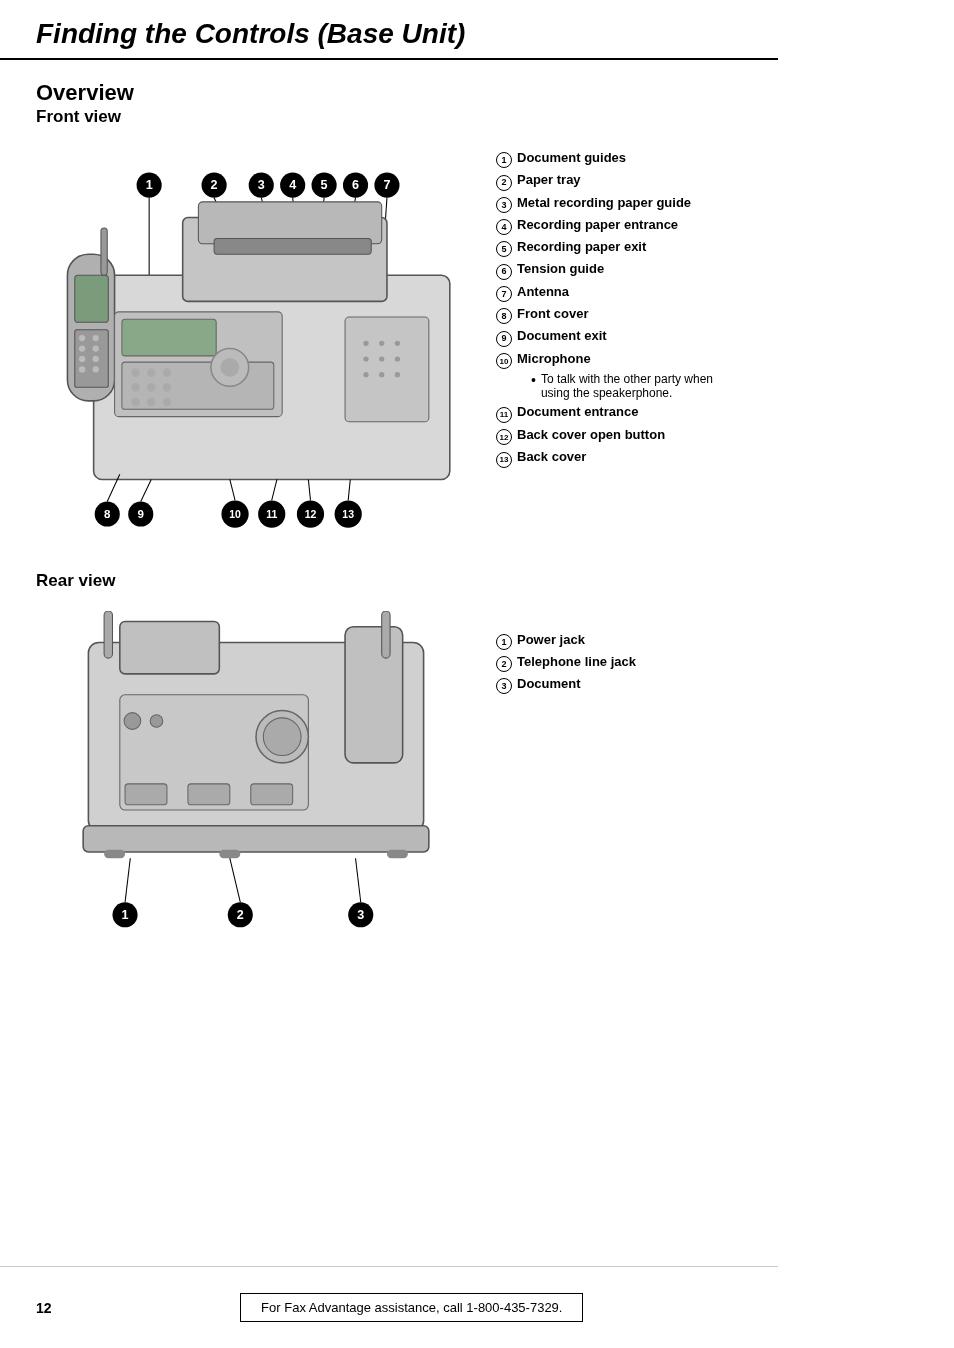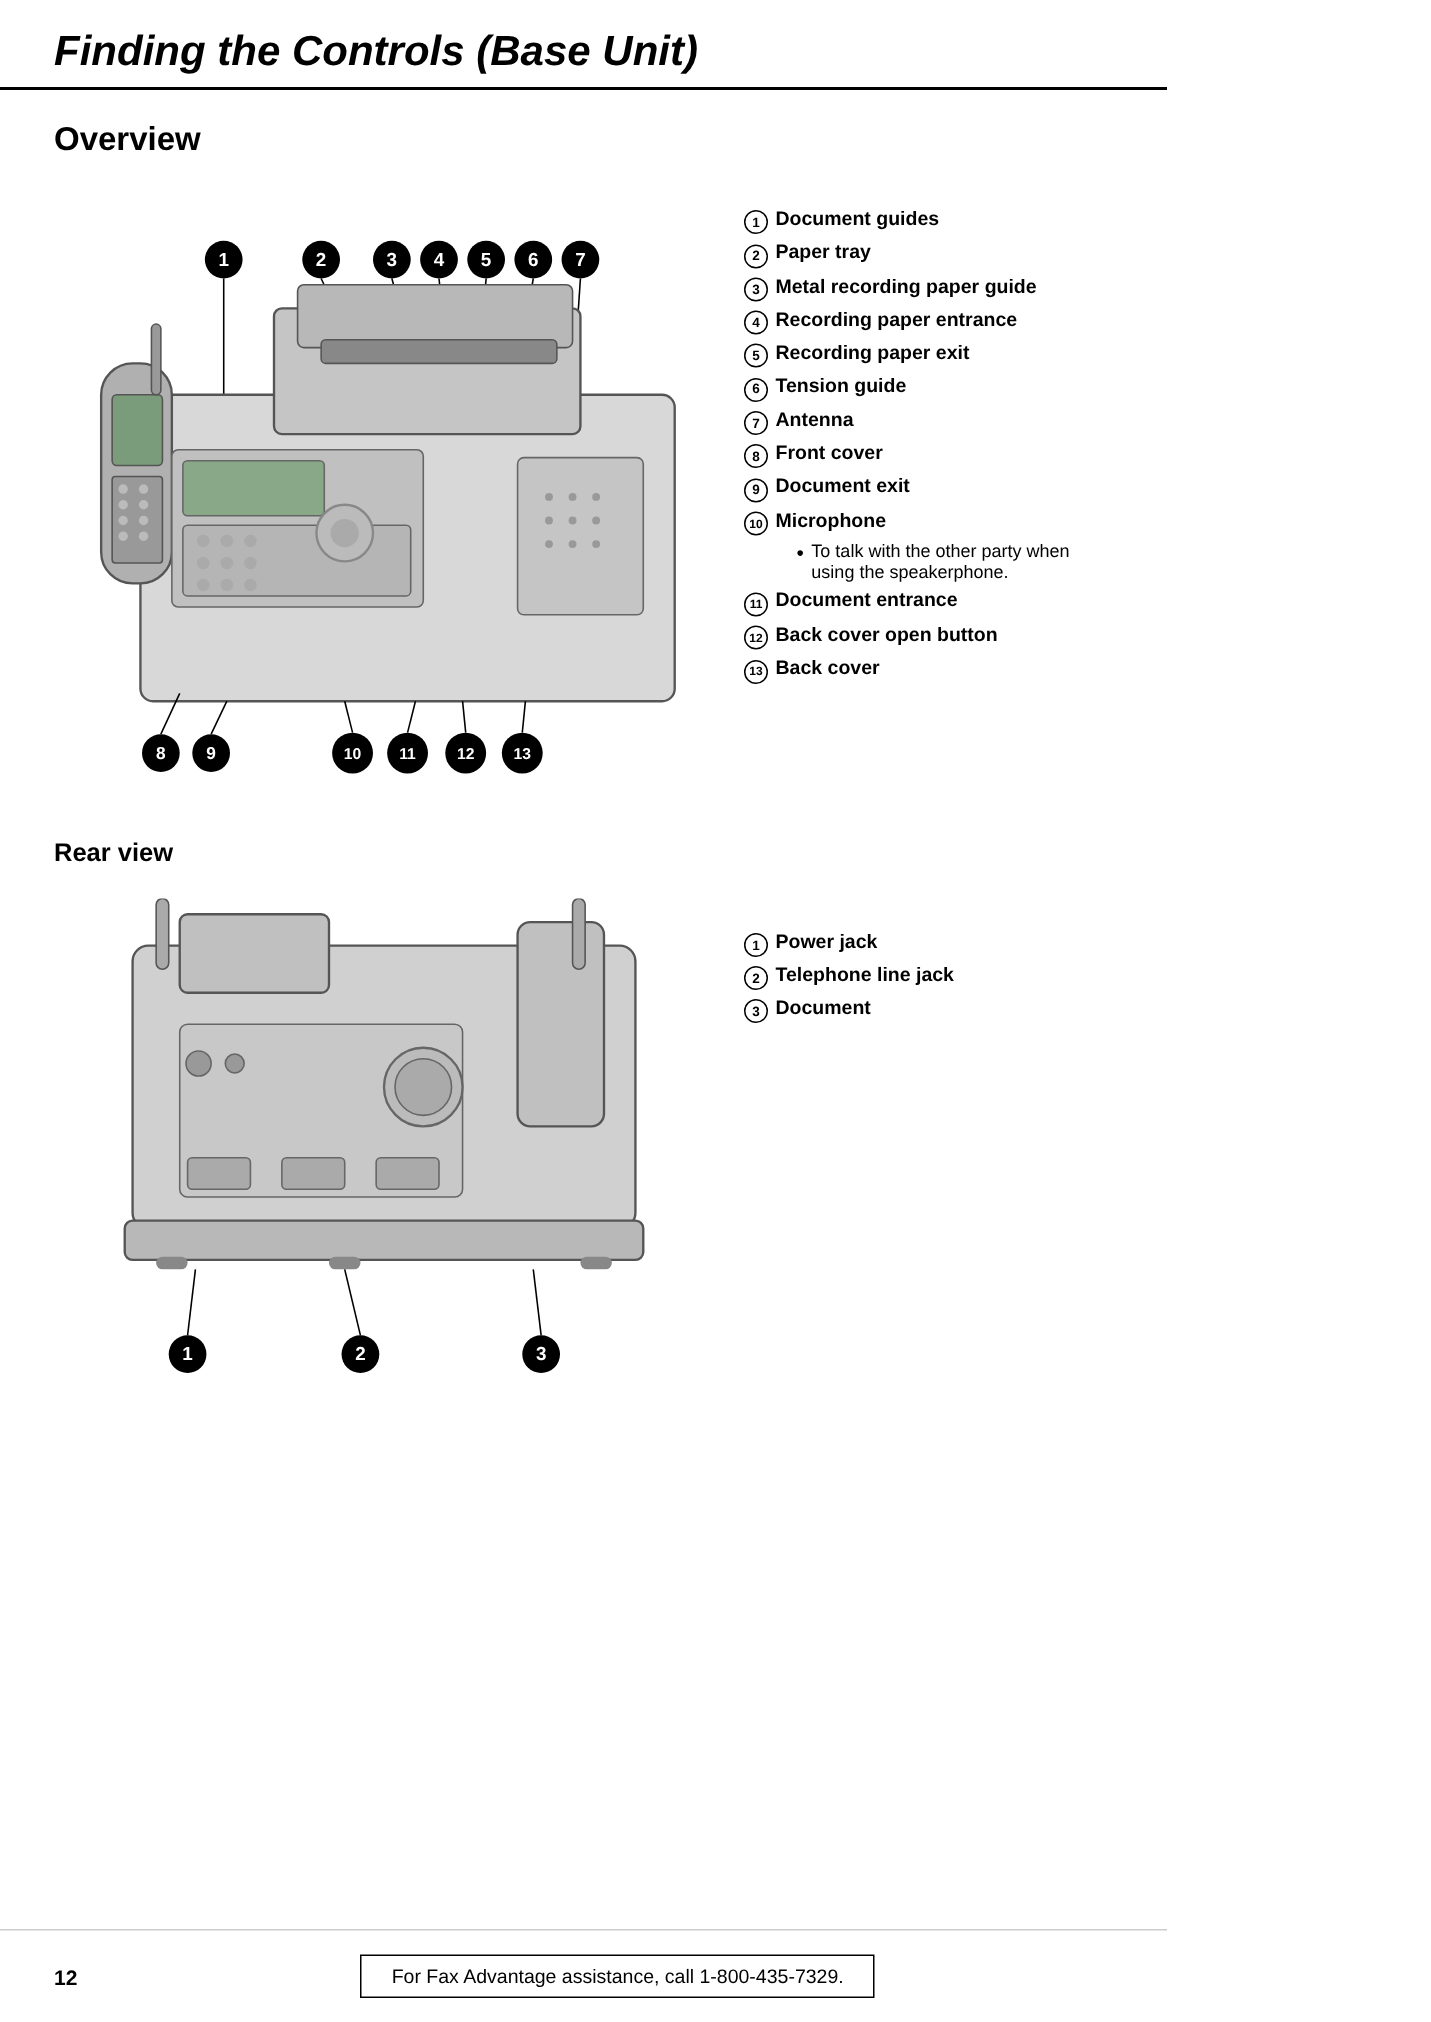--- a/index.html
+++ b/index.html
@@ -33,21 +33,21 @@
     }
 
     
     .main-content {
       padding: 10px 36px 60px 36px;
     }
 
     .section-title {
       font-size: 22px;
       font-weight: bold;
-      margin-bottom: 21px;
+      margin-bottom: 1px;
     }
 
     .subsection-title {
       font-size: 17px;
       font-weight: bold;
       margin-bottom: 12px;
     }
 
     
     .front-view-section {
@@ -143,36 +143,37 @@
     .footer-page-num {
       font-size: 14px;
       font-weight: bold;
       margin-right: 30px;
     }
 
     .footer-text-box {
       border: 1px solid #000;
       padding: 6px 20px;
       font-size: 13px;
-      margin: 8px auto;
+      margin: 18px auto;
     }
   </style>
 </head>
 <body>
 
 <div class="page-container">
 
   <div class="page-header">
     <h1 class="page-title">Finding the Controls (Base Unit)</h1>
   </div>
 
   <div class="main-content">
 
     <h2 class="section-title">Overview</h2>
 
+    <h3 class="subsection-title">Front view</h3>
 
     <div class="front-view-section">
 
       <div class="diagram-area">
         <svg viewBox="0 0 420 390" class="diagram-svg">
 
           <circle cx="108" cy="44" r="12" fill="black"></circle>
           <text x="108" y="48" text-anchor="middle" fill="white" font-size="12" font-weight="bold">1</text>
 
           <circle cx="170" cy="44" r="12" fill="black"></circle>

